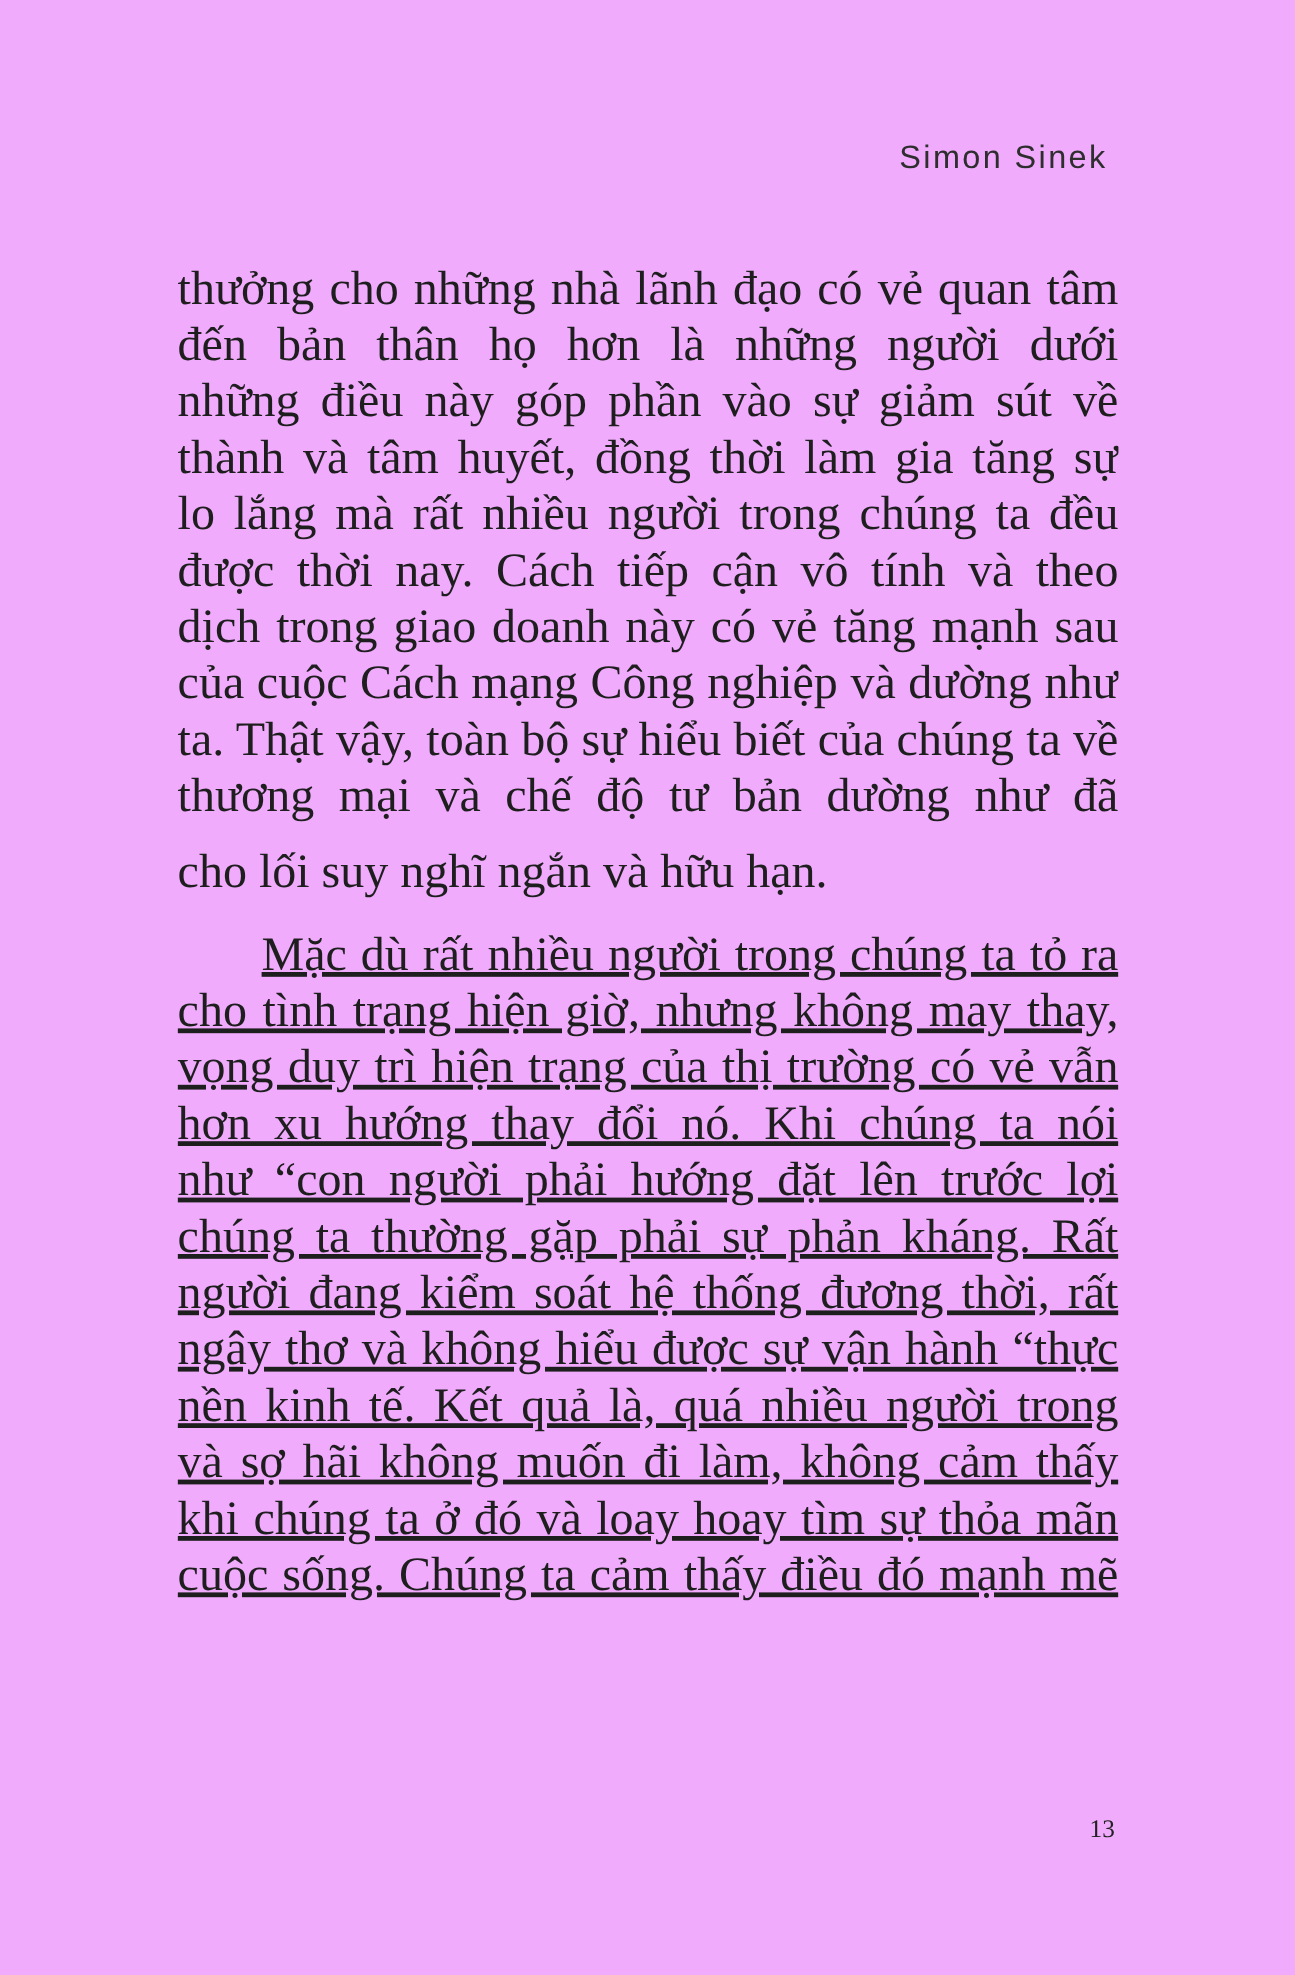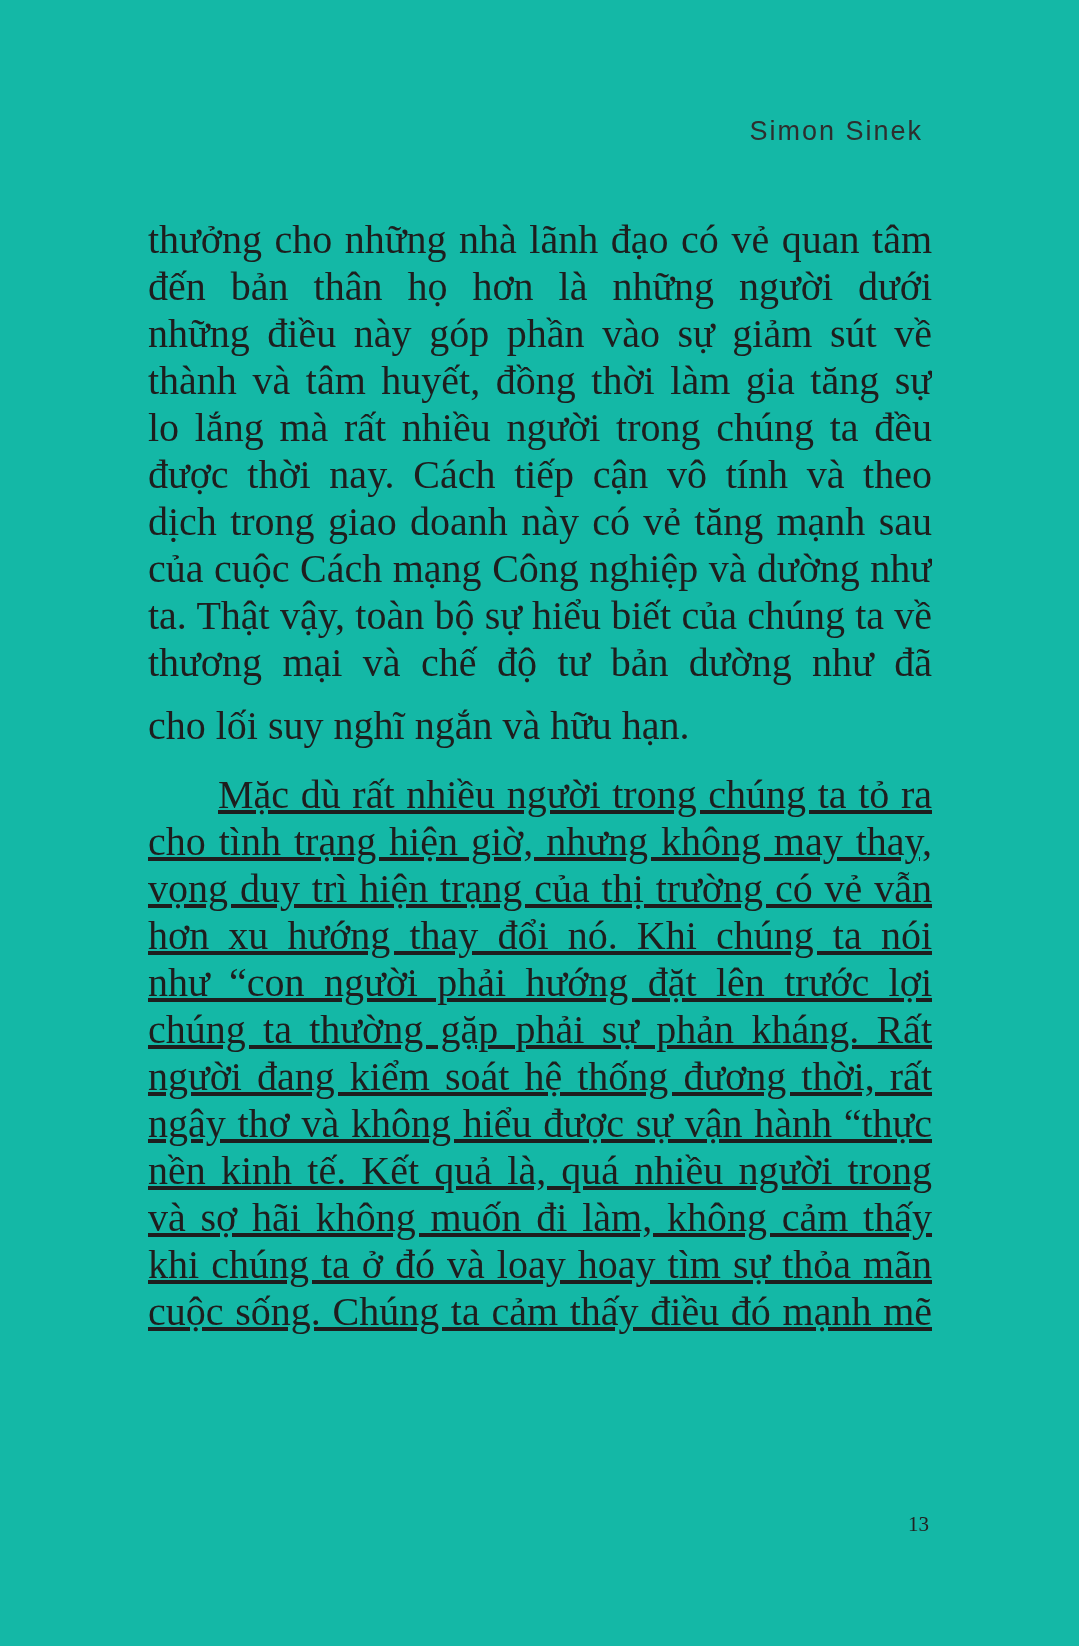--- a/index.html
+++ b/index.html
@@ -4,21 +4,21 @@
 <style>
   html, body {
     margin: 0;
     padding: 0;
     background: #ffffff;
   }
   .page {
     position: relative;
     width: 1079px;
     height: 1646px;
-    background: #14b8a6;
+    background: #f0abfc;
     overflow: hidden;
     font-family: "Liberation Serif", "DejaVu Serif", serif;
   }
   .running-header {
     position: absolute;
     top: 116px;
     right: 156px;
     font-family: "Liberation Sans", "DejaVu Sans", sans-serif;
     font-size: 27px;
     font-weight: 400;

